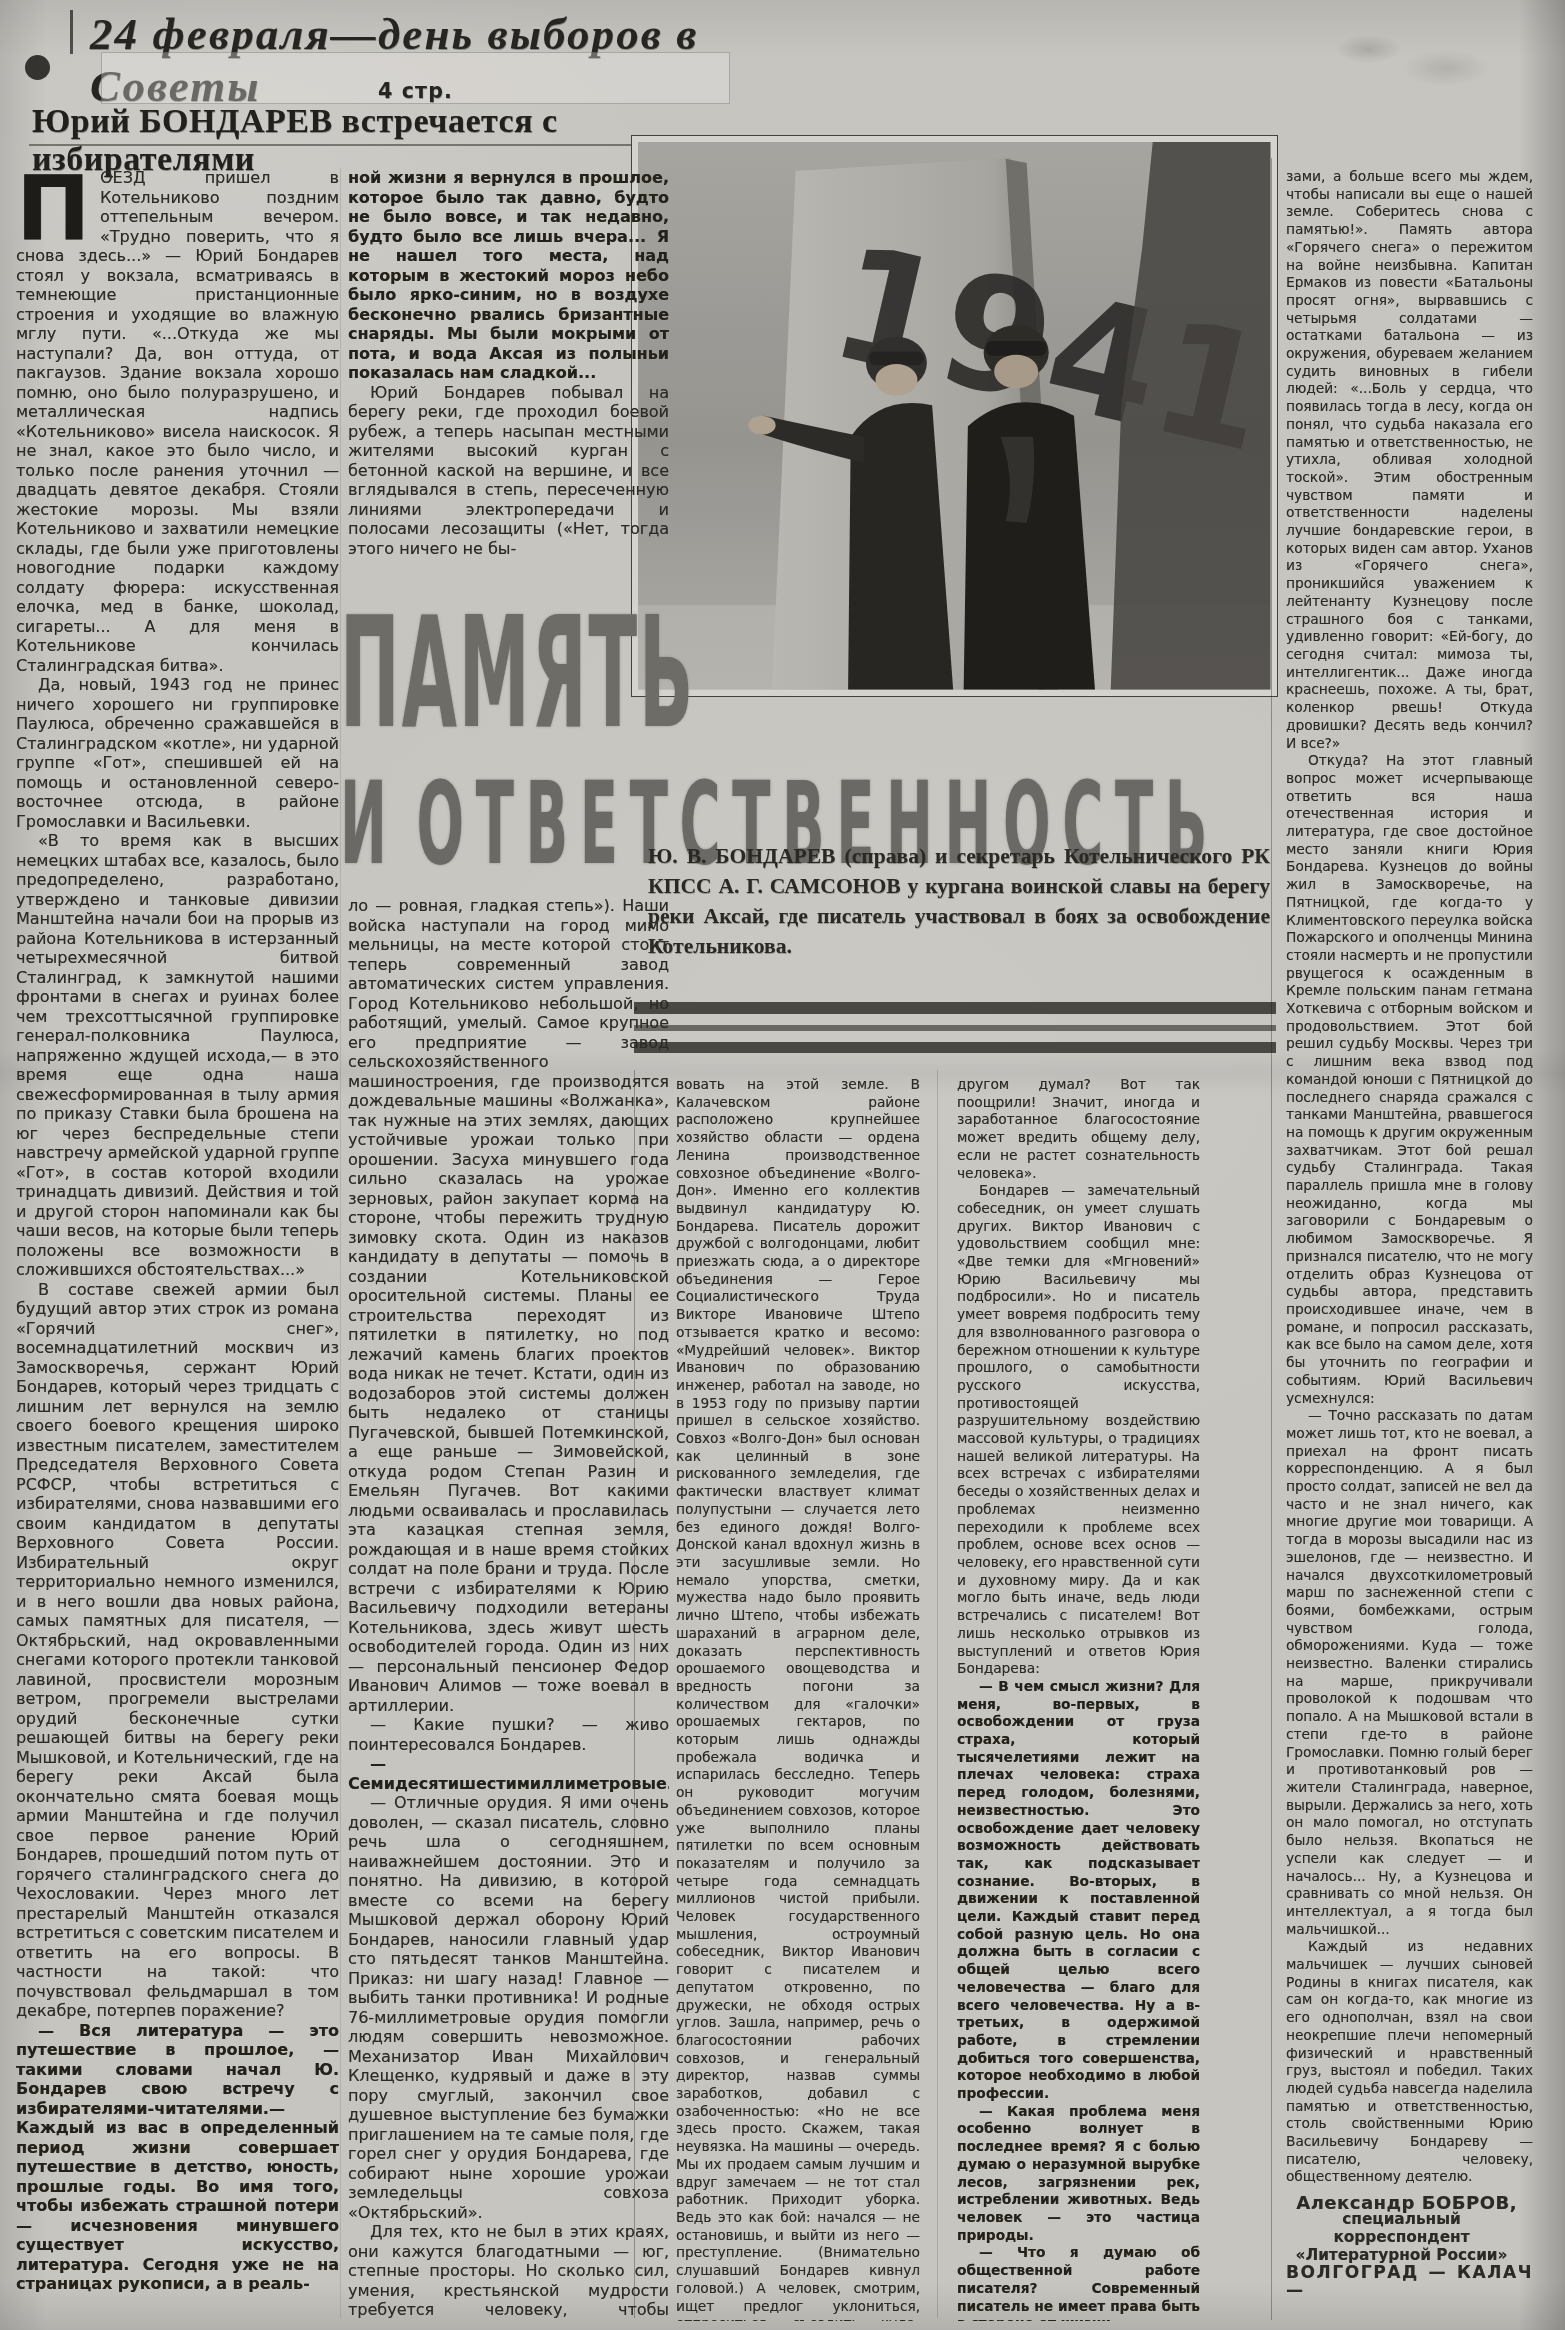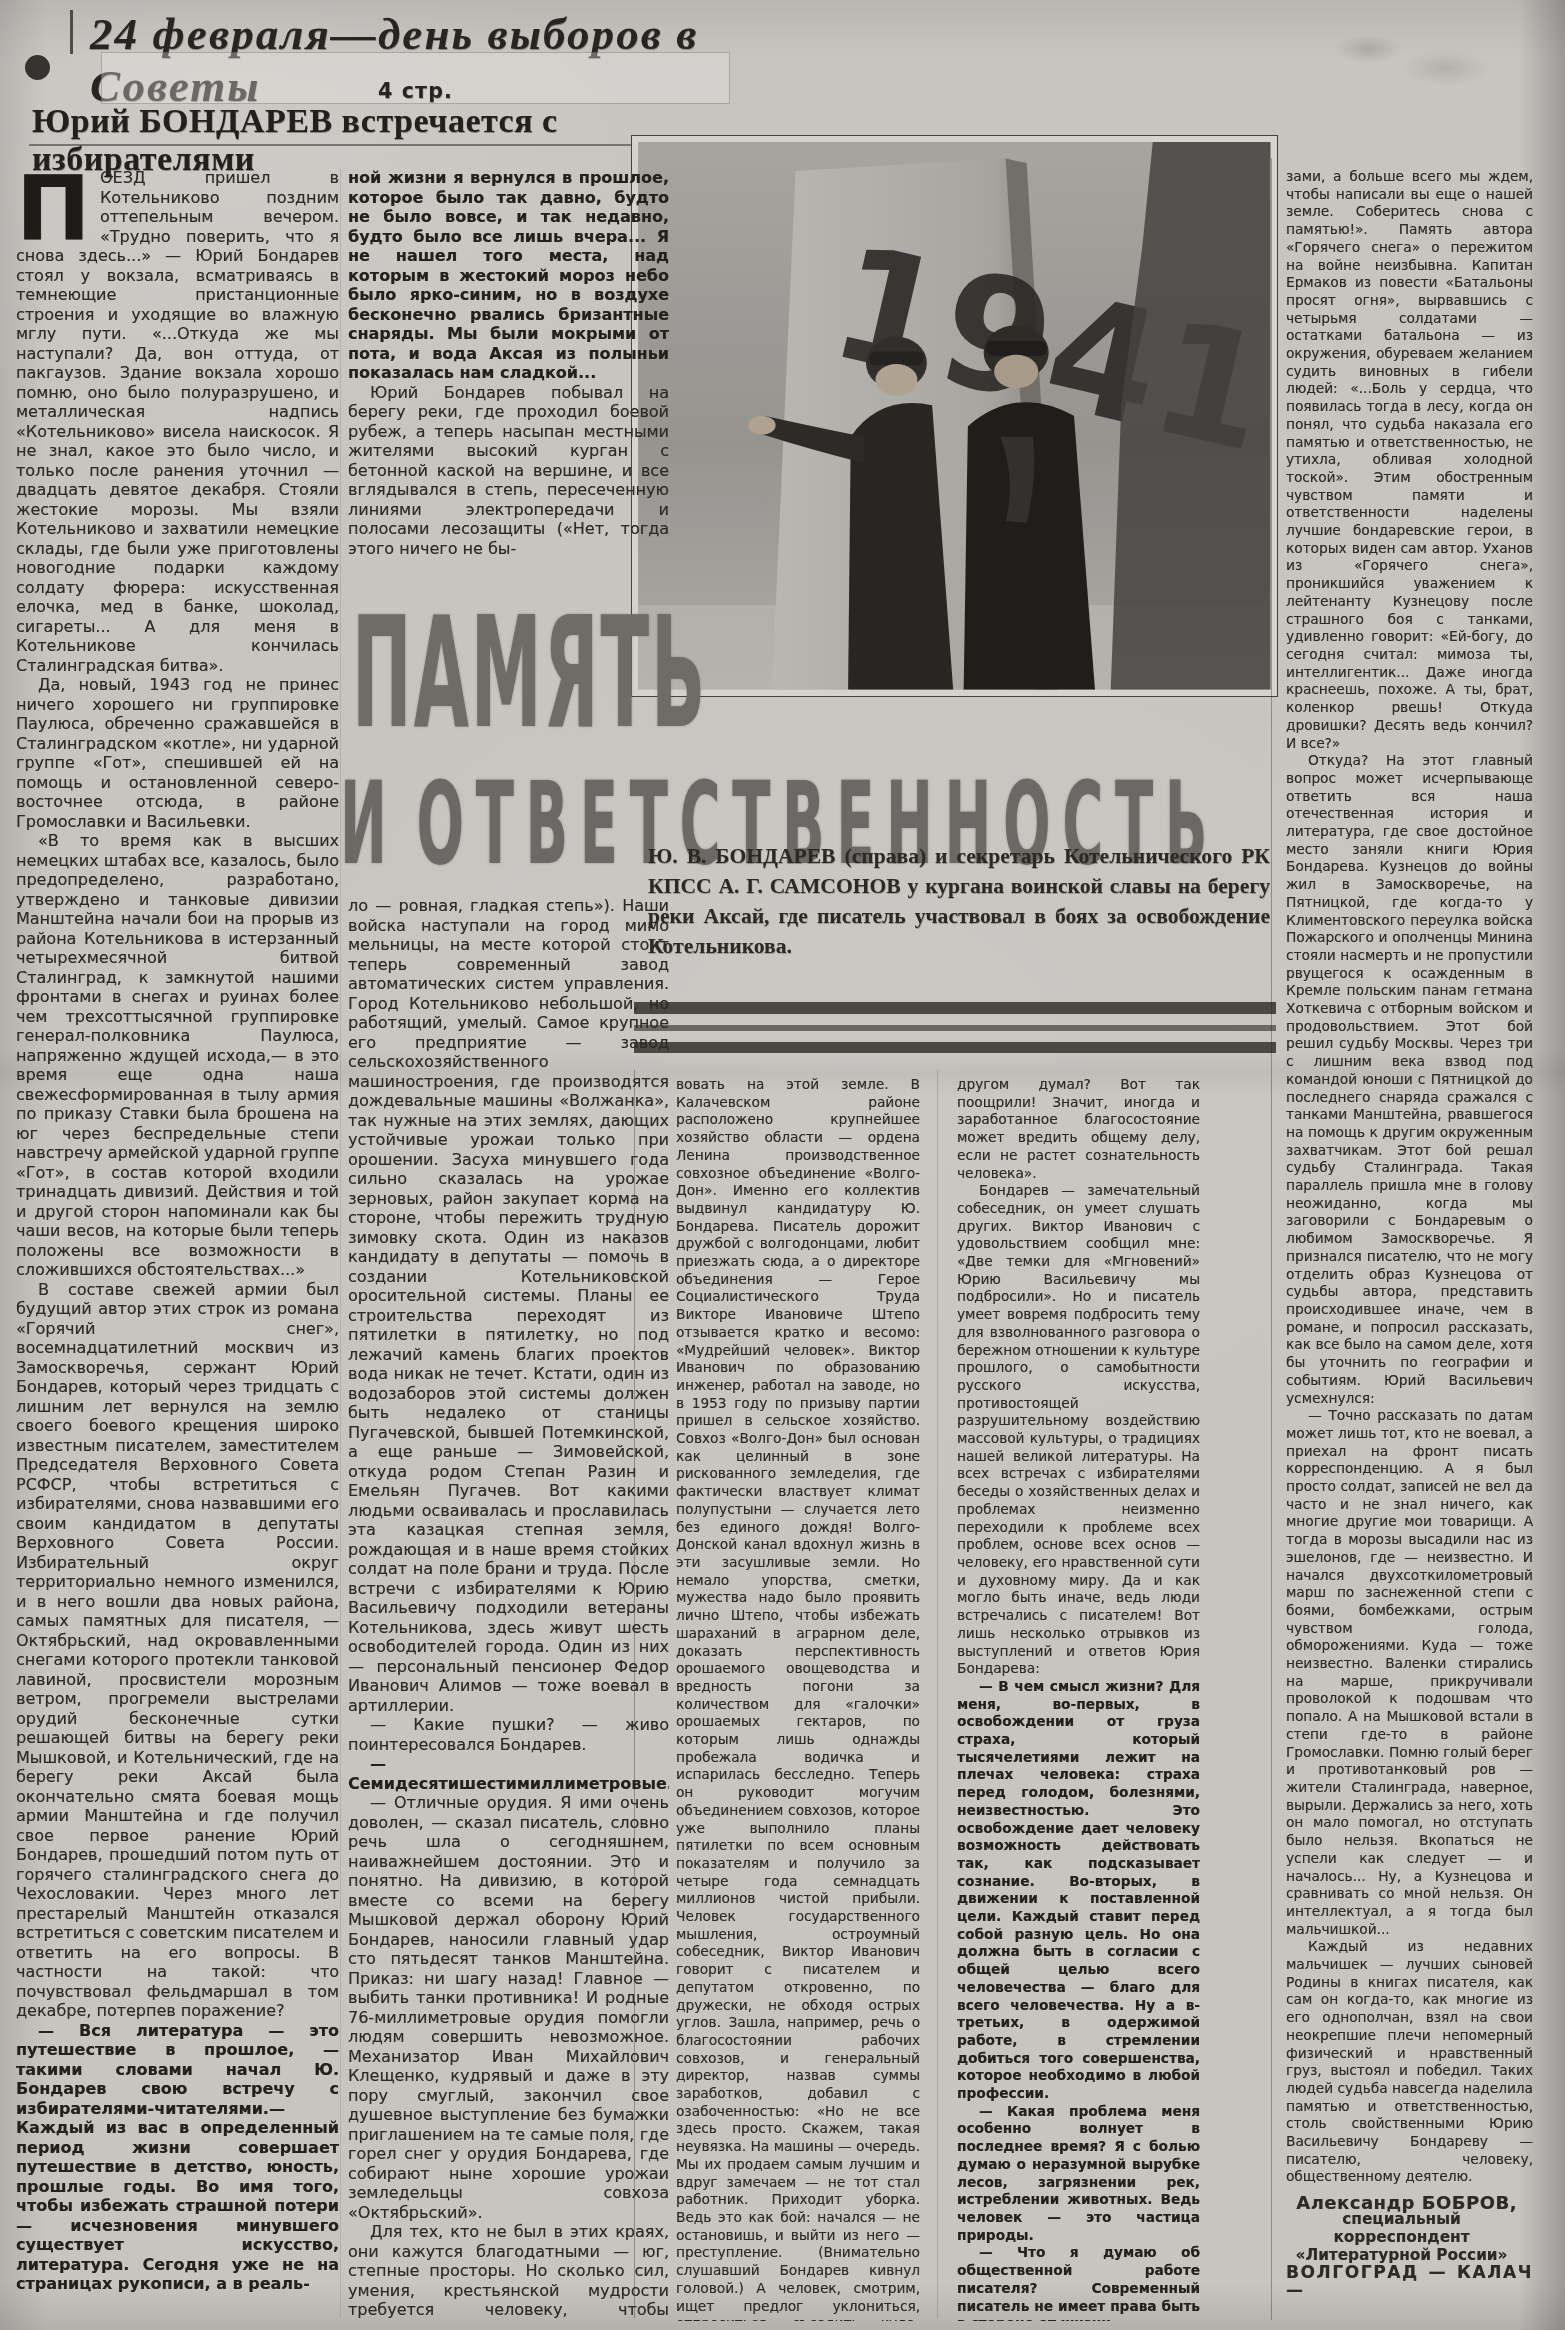--- a/index.html
+++ b/index.html
@@ -28,21 +28,21 @@
     font-size:20.6px;font-weight:bold;letter-spacing:1.1px;color:#272522;text-shadow:0.5px 0.5px 0.5px rgba(39,37,34,.35);}
   .kicker{position:absolute;left:32px;top:102px;width:706px;
     font-family:"Liberation Serif",serif;font-weight:bold;font-size:34px;letter-spacing:0.5px;color:#21201d;
     text-shadow:0.5px 0.5px 0.5px rgba(33,32,29,.4);}
   .kicker-rule{position:absolute;left:29px;top:144px;width:680px;height:1.6px;background:#34322e;opacity:.55;}
   
   .photo{position:absolute;left:631px;top:135px;width:647px;height:562px;
     background:#d5d3ce;border:1.1px solid #44423e;box-sizing:border-box;padding:6.3px;}
   .photo svg{width:100%;height:100%;display:block;}
   
-  .hl1{position:absolute;left:340px;top:592px;width:327px;height:161px;display:flex;align-items:center;padding-left:12px;}
+  .hl1{position:absolute;left:340px;top:592px;width:327px;height:161px;display:flex;align-items:center;}
   .hl1 span{display:inline-block;font-weight:bold;font-size:75px;letter-spacing:2.1px;color:#6e6c67;
     transform:scale(.95,2.05);transform-origin:0 50%;text-shadow:0 0 1.6px rgba(110,108,103,.6);}
   .hl2{position:absolute;left:340px;top:753px;width:879px;height:141px;display:flex;align-items:center;justify-content:space-between;}
   .hl2 span{display:inline-block;font-weight:bold;font-size:56px;letter-spacing:11.6px;color:#6b6965;
     transform:scaleY(2.05);transform-origin:0 50%;text-shadow:0 0 1.6px rgba(107,105,101,.6);}
   
   .caption{position:absolute;left:648px;top:841px;width:622px;
     font-family:"Liberation Serif",serif;font-weight:bold;
     font-size:21.6px;line-height:30px;text-align:justify;color:#2b2924;text-shadow:0.5px 0.5px 0.5px rgba(43,41,36,.3);}
   .bar{position:absolute;left:634px;width:642px;background:#4a4843;}

